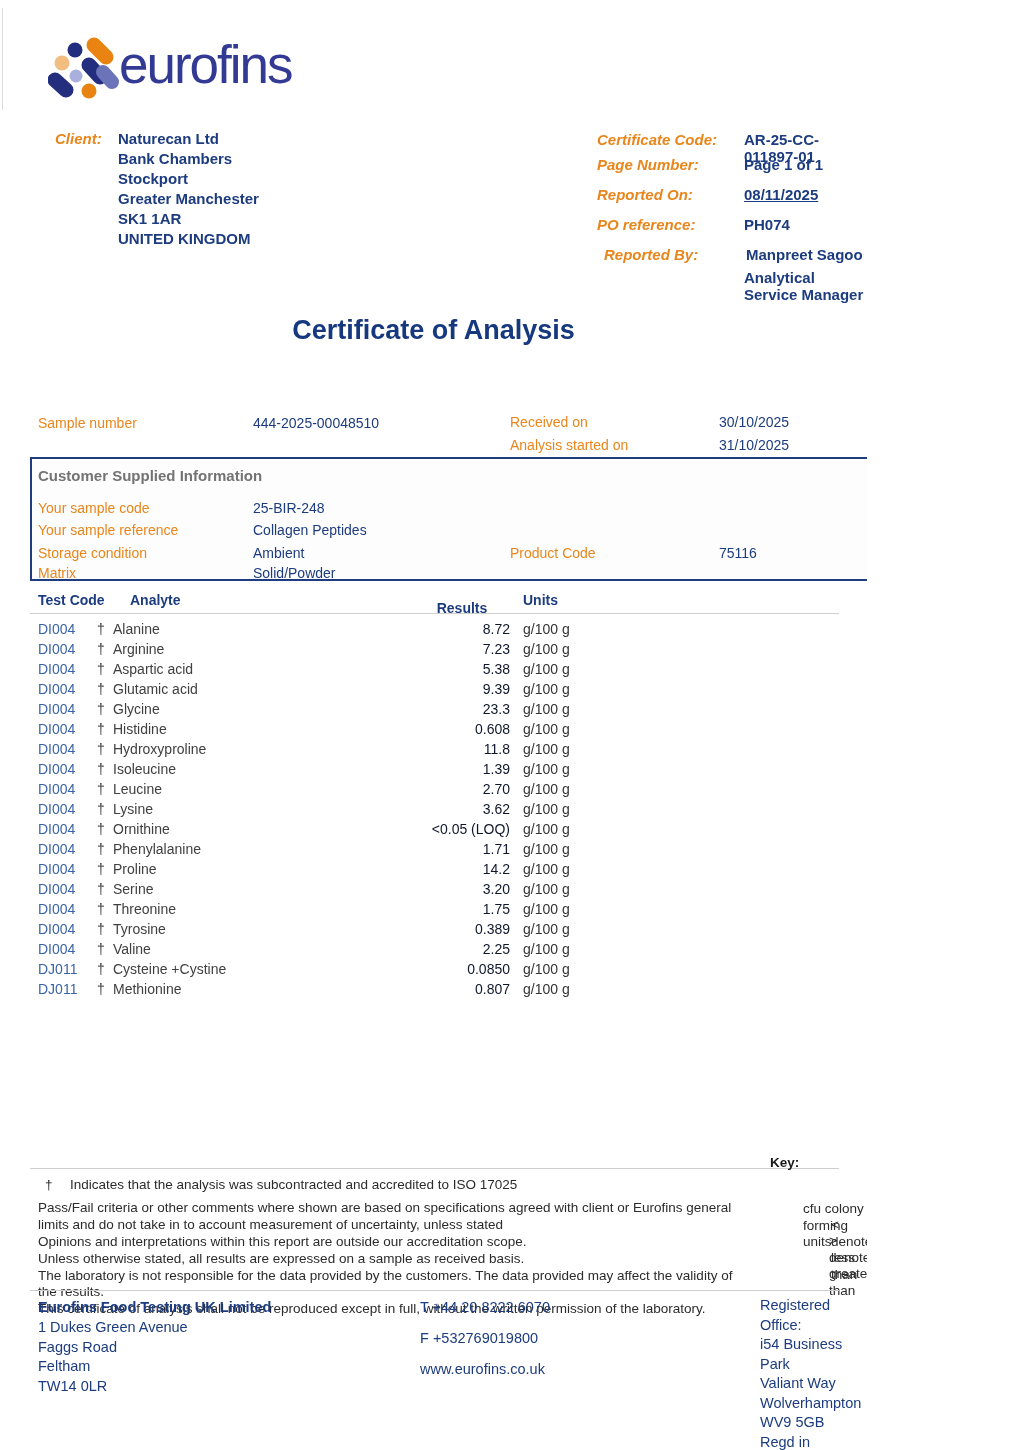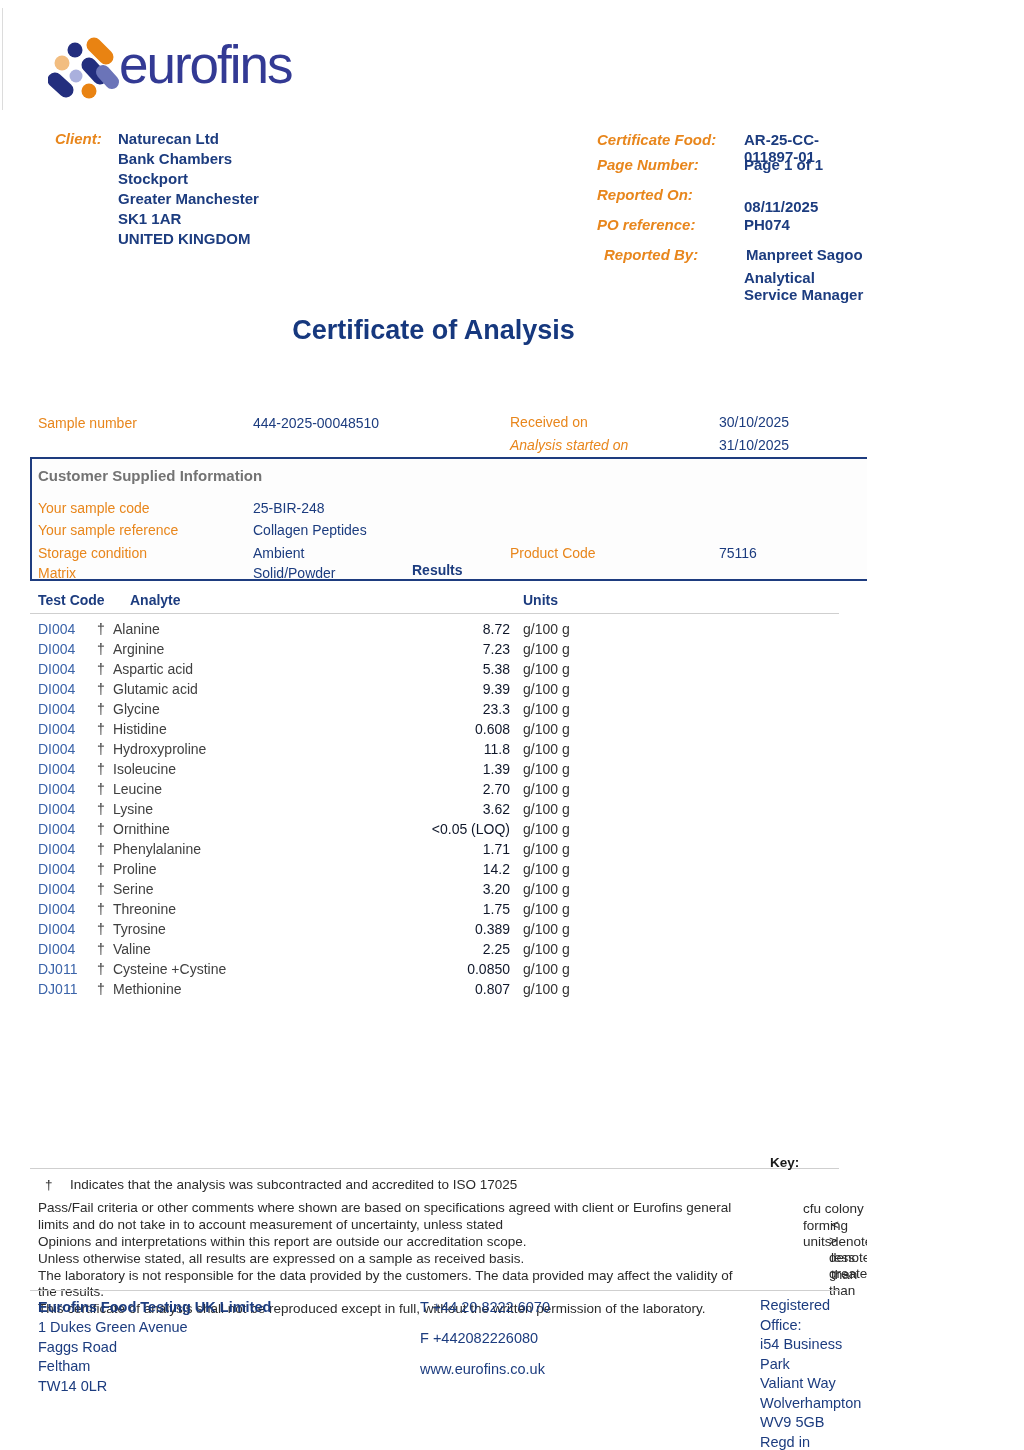--- a/index.html
+++ b/index.html
@@ -70,43 +70,43 @@
   <div class="abs orange b i client-label" style="left:55px;top:130px;">Client:</div>
   <div class="abs client-lines" style="left:118px;top:129px;">
     <div>Naturecan Ltd</div>
       <div>Bank Chambers</div>
       <div>Stockport</div>
       <div>Greater Manchester</div>
       <div>SK1 1AR</div>
       <div>UNITED KINGDOM</div>
   </div>
 
-  <div class="abs orange b i meta-label" style="left:597px;top:131px;">Certificate Food:</div>
+  <div class="abs orange b i meta-label" style="left:597px;top:131px;">Certificate Code:</div>
   <div class="abs meta-value" style="left:744px;top:131px;">AR-25-CC-011897-01</div>
 
   <div class="abs orange b i meta-label" style="left:597px;top:156px;">Page Number:</div>
   <div class="abs meta-value" style="left:744px;top:156px;">Page 1 of 1</div>
 
   <div class="abs orange b i meta-label" style="left:597px;top:186px;">Reported On:</div>
-  <div class="abs meta-value" style="left:744px;top:198px;">08/11/2025</div>
+  <div class="abs meta-value" style="left:744px;top:186px;text-decoration:underline;">08/11/2025</div>
 
   <div class="abs orange b i meta-label" style="left:597px;top:216px;">PO reference:</div>
   <div class="abs meta-value" style="left:744px;top:216px;">PH074</div>
 
   <div class="abs orange b i meta-label" style="left:604px;top:246px;">Reported By:</div>
   <div class="abs meta-value" style="left:746px;top:246px;">Manpreet Sagoo</div>
   <div class="abs meta-value" style="left:744px;top:269px;">Analytical Service Manager</div>
 
   <div class="abs doc-title" style="top:315px;">Certificate of Analysis</div>
 
   <div class="abs orange f14 cl" style="top:415px;">Sample number</div>
   <div class="abs f14 cv" style="top:415px;">444-2025-00048510</div>
   <div class="abs orange f14 cl2" style="top:414px;">Received on</div>
   <div class="abs f14 cv2" style="top:414px;">30/10/2025</div>
-  <div class="abs orange f14 cl2" style="top:437px;font-style:italic;">Analysis started on</div>
+  <div class="abs orange f14 cl2" style="top:437px;">Analysis started on</div>
   <div class="abs f14 cv2" style="top:437px;">31/10/2025</div>
 
   <div class="abs cust-box"></div>
   <div class="abs navy b" style="left:38px;top:467px;font-size:15px;">Customer Supplied Information</div>
 
   <div class="abs orange f14 cl" style="top:500px;">Your sample code</div>
   <div class="abs f14 cv" style="top:500px;">25-BIR-248</div>
 
   <div class="abs orange f14 cl" style="top:522px;">Your sample reference</div>
   <div class="abs f14 cv" style="top:522px;">Collagen Peptides</div>
@@ -114,21 +114,21 @@
   <div class="abs orange f14 cl" style="top:545px;">Storage condition</div>
   <div class="abs f14 cv" style="top:545px;">Ambient</div>
   <div class="abs orange f14 cl2" style="top:545px;">Product Code</div>
   <div class="abs f14 cv2" style="top:545px;">75116</div>
 
   <div class="abs orange f14 cl" style="top:565px;">Matrix</div>
   <div class="abs f14 cv" style="top:565px;">Solid/Powder</div>
 
   <div class="abs th" style="left:38px;top:592px;">Test Code</div>
   <div class="abs th" style="left:130px;top:592px;">Analyte</div>
-  <div class="abs th" style="left:412px;top:562px;width:100px;text-align:left;">Results</div>
+  <div class="abs th" style="left:412px;top:600px;width:100px;text-align:center;">Results</div>
   <div class="abs th" style="left:523px;top:592px;">Units</div>
   <div class="abs th" style="left:861px;top:592px;width:110px;text-align:right;">Method Ref.</div>
   <div class="abs hairline" style="top:613px;"></div>
 
   <div class="abs" style="left:0;right:0;top:621px;">
     <div class="trow">
         <span class="c-code">DI004</span>
         <span class="c-flag">†</span>
         <span class="c-analyte">Alanine</span>
         <span class="c-result">8.72</span>
@@ -283,21 +283,21 @@
 
   <div class="abs foot b" style="left:38px;top:1298px;">Eurofins Food Testing UK Limited</div>
   <div class="abs foot" style="left:38px;top:1318px;">
     <div>1 Dukes Green Avenue</div>
       <div>Faggs Road</div>
       <div>Feltham</div>
       <div>TW14 0LR</div>
   </div>
 
   <div class="abs foot" style="left:420px;top:1298px;">T  +44 20 8222 6070</div>
-  <div class="abs foot" style="left:420px;top:1329px;">F  +442082226080</div>
+  <div class="abs foot" style="left:420px;top:1329px;">F  +532769019800</div>
   <div class="abs foot" style="left:420px;top:1360px;">www.eurofins.co.uk</div>
 
   <div class="abs foot" style="left:760px;top:1296px;">
     <div>Registered Office:</div>
       <div>i54 Business Park</div>
       <div>Valiant Way</div>
       <div>Wolverhampton</div>
       <div>WV9 5GB</div>
       <div>Regd in England No: 5009315</div>
   </div>

